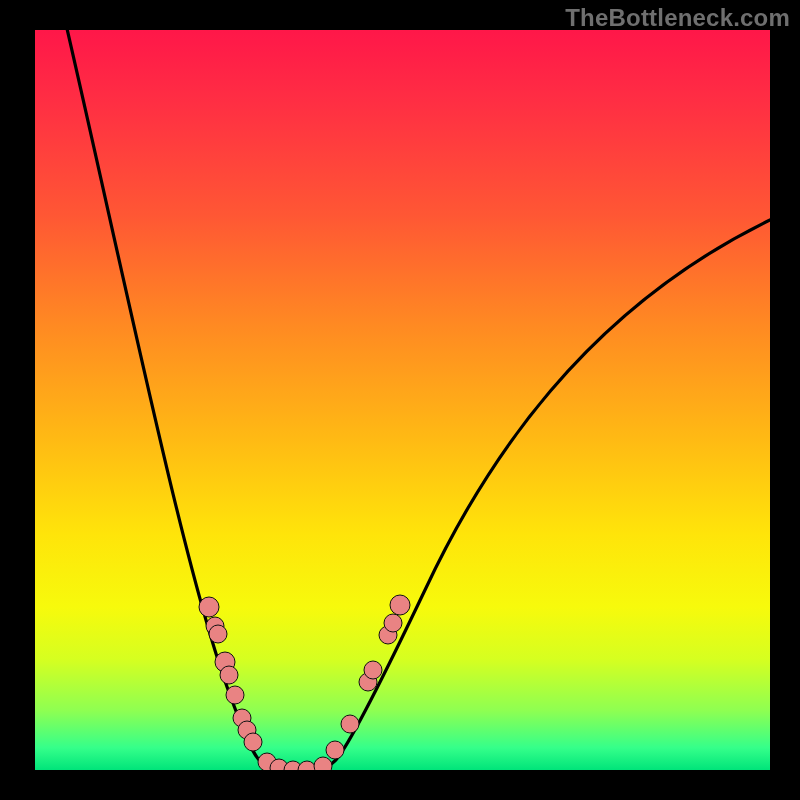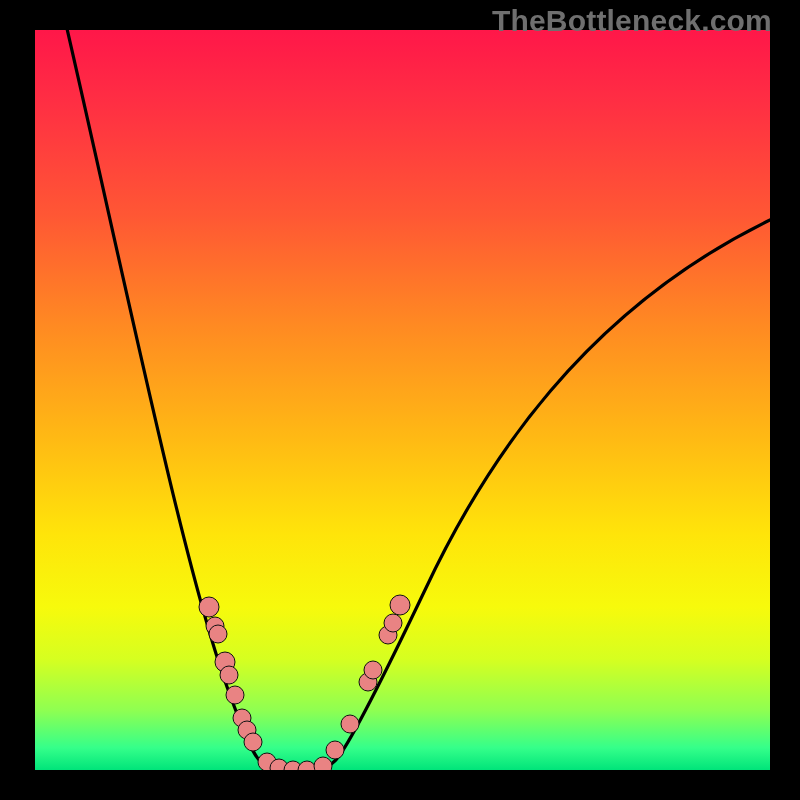--- a/index.html
+++ b/index.html
@@ -13,23 +13,23 @@
   }
   .canvas {
     position: relative;
     width: 800px;
     height: 800px;
     background: #000;
   }
   .watermark {
     position: absolute;
     top: 4px;
-    right: 28px;
+    right: 10px;
     color: #6f6f6f;
-    font-size: 30px;
+    font-size: 24px;
     font-weight: 600;
     letter-spacing: 0.2px;
     z-index: 5;
     margin-left: 24px;
   }
   
   .plot {
     position: absolute;
     left: 35px;
     top: 30px;

